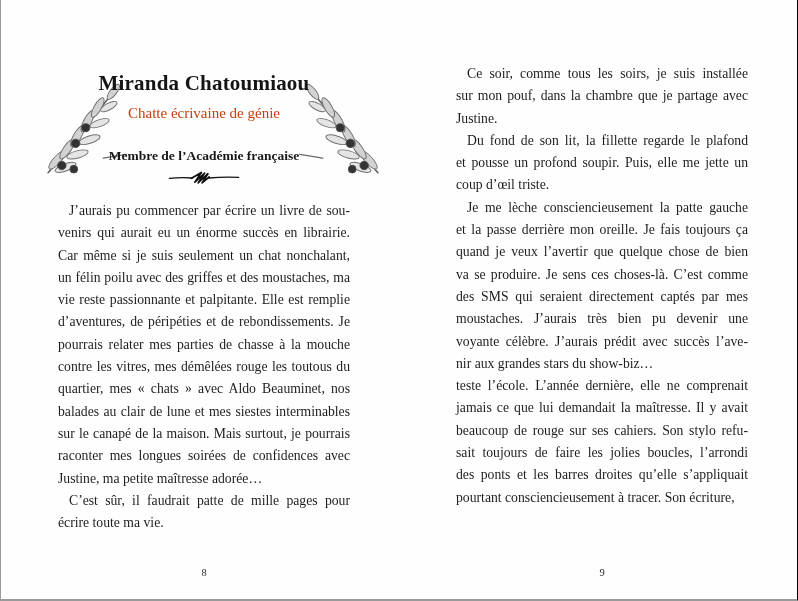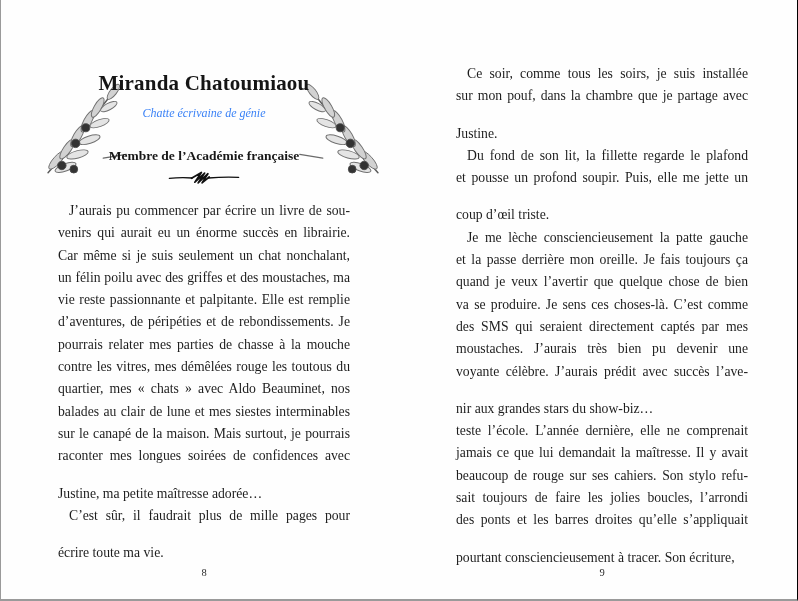--- a/index.html
+++ b/index.html
@@ -11,34 +11,34 @@
     color:#1c1c1c;
     box-sizing:border-box;
     border-left:1px solid #9a9a9a;
     border-right:1px solid #000000;
     border-bottom:2px solid #9a9a9a;
     overflow:hidden;
   }
   .col{position:absolute;width:292px;}
   .page-header{left:57px;top:70px;text-align:center;}
   .author-name{font-size:21px;font-weight:bold;letter-spacing:.2px;color:#151515;line-height:26px;}
-  .author-subtitle{font-style:italic;font-size:12px;margin-top:8px;color:#3b82f6;line-height:19px;}
+  .author-subtitle{font-size:15px;margin-top:8px;color:#c2410c;line-height:19px;}
   .author-affiliation{font-weight:bold;font-size:13.5px;margin-top:24px;color:#171717;line-height:17px;}
   .branch{position:absolute;width:92px;height:97px;}
   .branch-left{left:36px;top:82px;}
   .branch-right{left:296px;top:82px;transform:scaleX(-1);}
   .divider{position:absolute;left:57px;top:166px;width:292px;text-align:center;}
   .divider svg{display:inline-block;}
   .body-text{font-size:13.7px;line-height:22.3px;color:#1d1d1d;font-family:Liberation Serif, serif;}
   .body-left{left:57px;top:200px;}
   .body-right{left:455px;top:63px;}
   .para{margin:0;}
   .line{display:block;text-align:justify;text-align-last:justify;}
   .line.first{text-indent:11px;}
-  .line.last{text-align-last:left;margin-top:15px;}
+  .line.last{text-align-last:left;}
   .page-number{position:absolute;top:567px;width:292px;text-align:center;font-size:10.5px;color:#2a2a2a;}
   .page-number-left{left:57px;}
   .page-number-right{left:455px;}
   .leaf{fill:#d2d2d2;stroke:#6f6f6f;stroke-width:1;}
   .leaf.lt{fill:#e4e4e4;}
   .stem{fill:none;stroke:#5c5c5c;stroke-width:1.6;stroke-linecap:round;}
   .olive{fill:#333333;stroke:#4a4a4a;}
   .tick{fill:none;stroke:#6a6a6a;stroke-width:1.4;stroke-linecap:round;}
   .orn{fill:none;stroke:#101010;stroke-linecap:round;stroke-linejoin:round;}
 </style>
@@ -113,21 +113,21 @@
           <span class="line">d’aventures, de péripéties et de rebondissements. Je</span>
           <span class="line">pourrais relater mes parties de chasse à la mouche</span>
           <span class="line">contre les vitres, mes démêlées rouge les toutous du</span>
           <span class="line">quartier, mes « chats » avec Aldo Beauminet, nos</span>
           <span class="line">balades au clair de lune et mes siestes interminables</span>
           <span class="line">sur le canapé de la maison. Mais surtout, je pourrais</span>
           <span class="line">raconter mes longues soirées de confidences avec</span>
           <span class="line last">Justine, ma petite maîtresse adorée…</span>
         </div>
       <div class="para">
-          <span class="line first">C’est sûr, il faudrait plus de mille pages pour</span>
+          <span class="line first">C’est sûr, il faudrait patte de mille pages pour</span>
           <span class="line last">écrire toute ma vie.</span>
         </div>
     </div>
 
     <div class="page-number page-number-left">8</div>
   </div>
 
   <div>
     <div class="col body-text body-right">
       <div class="para">

